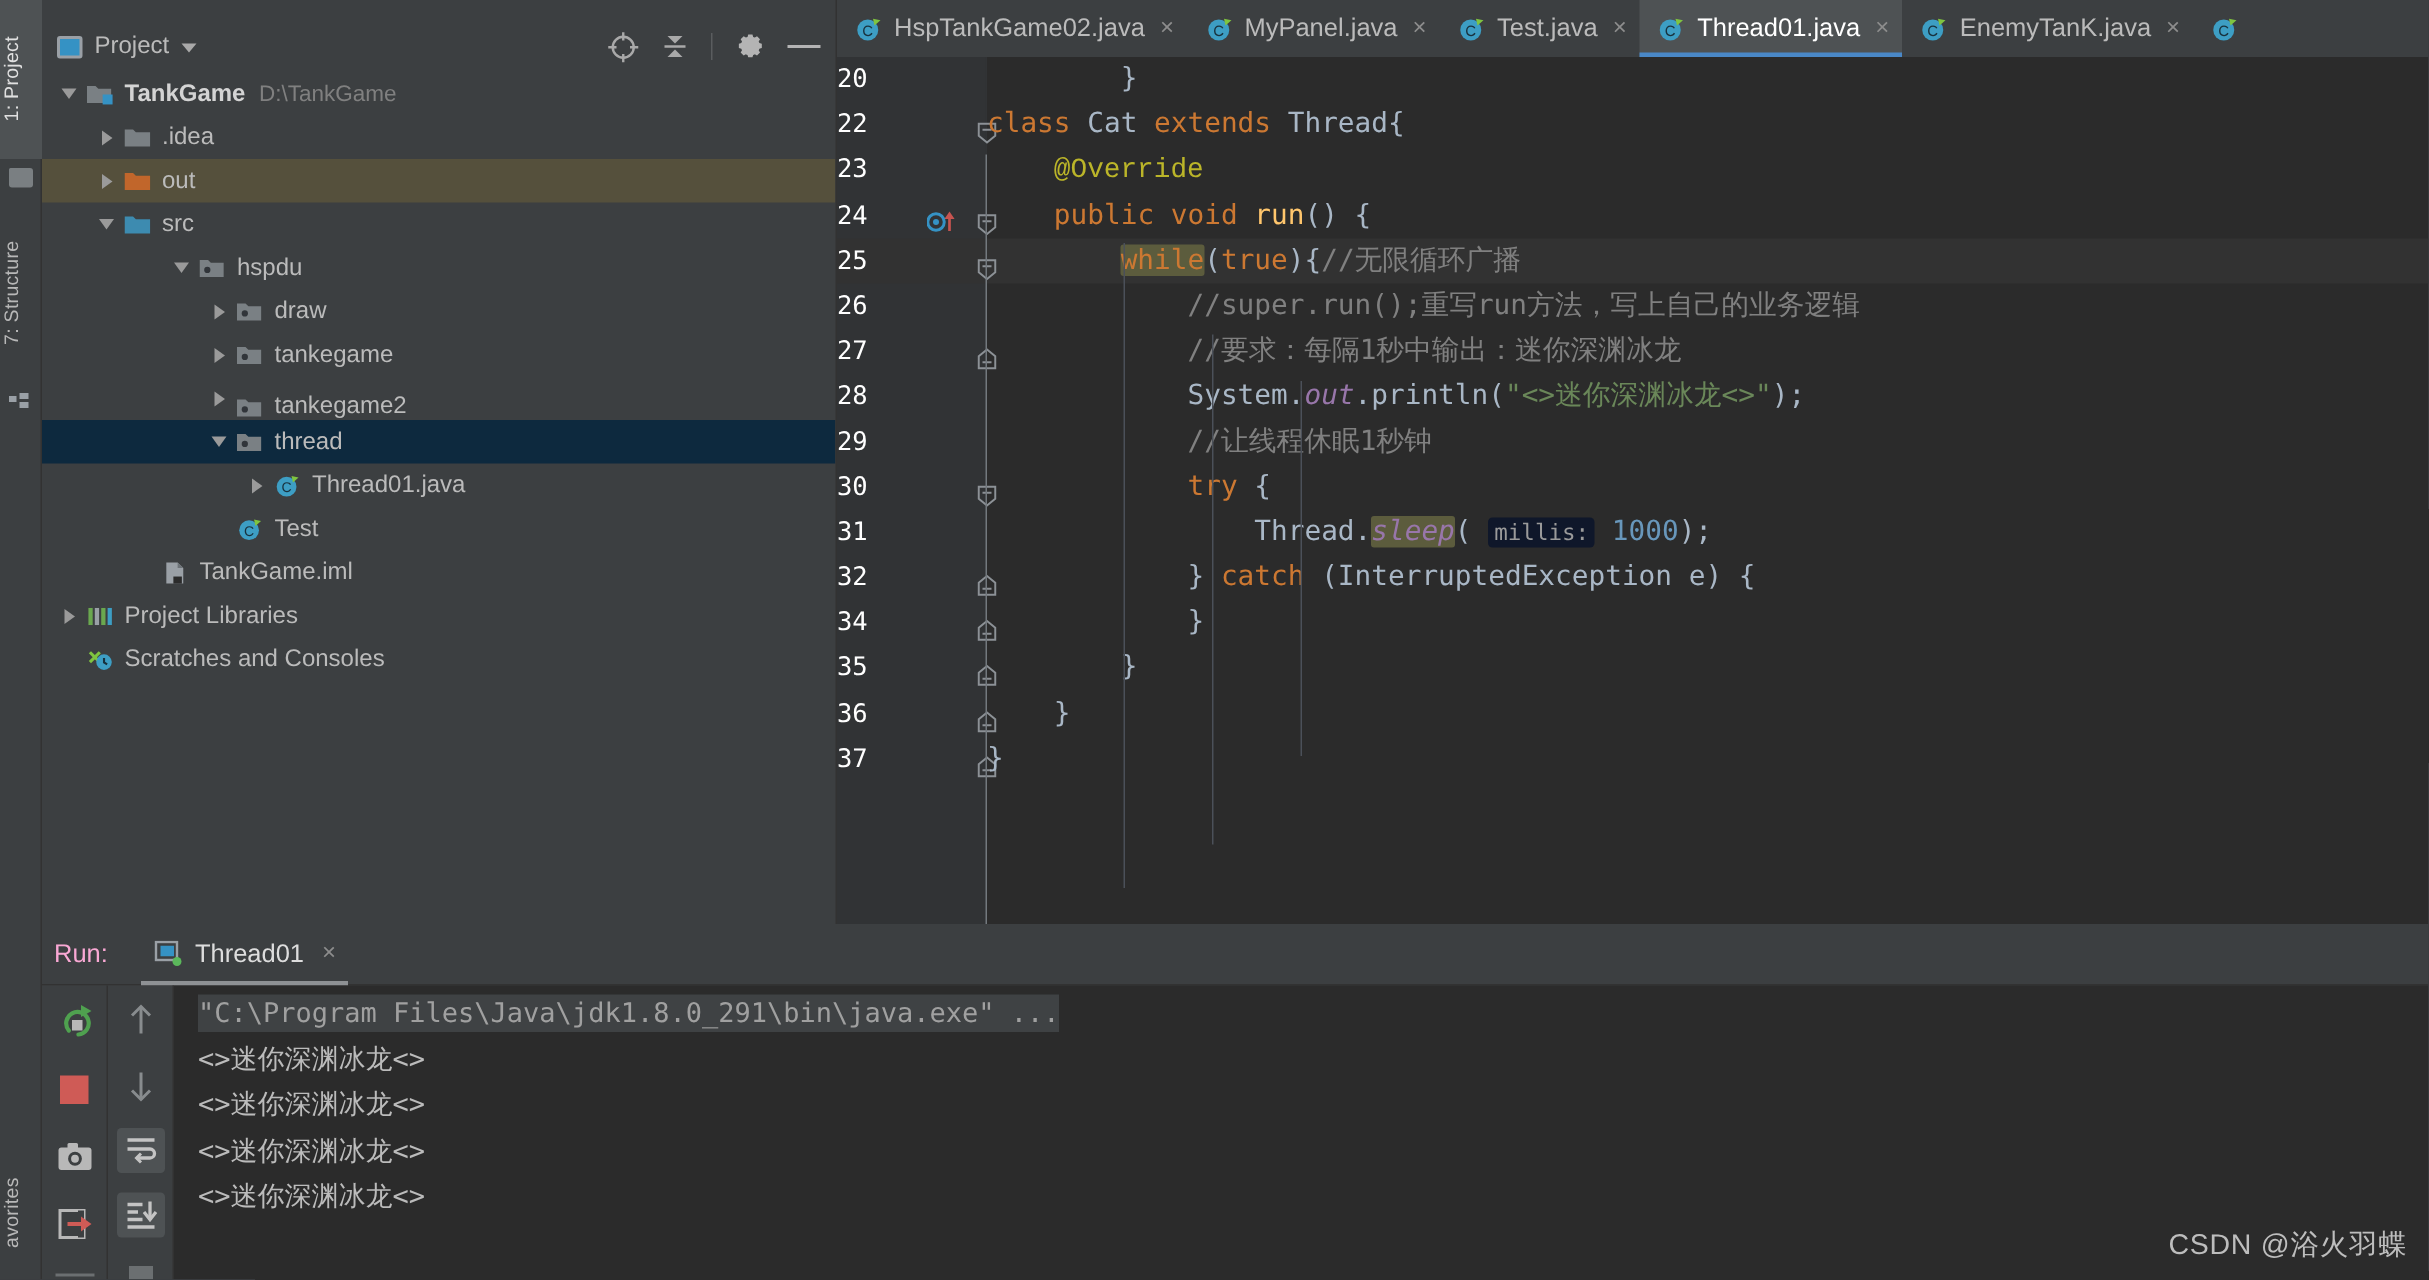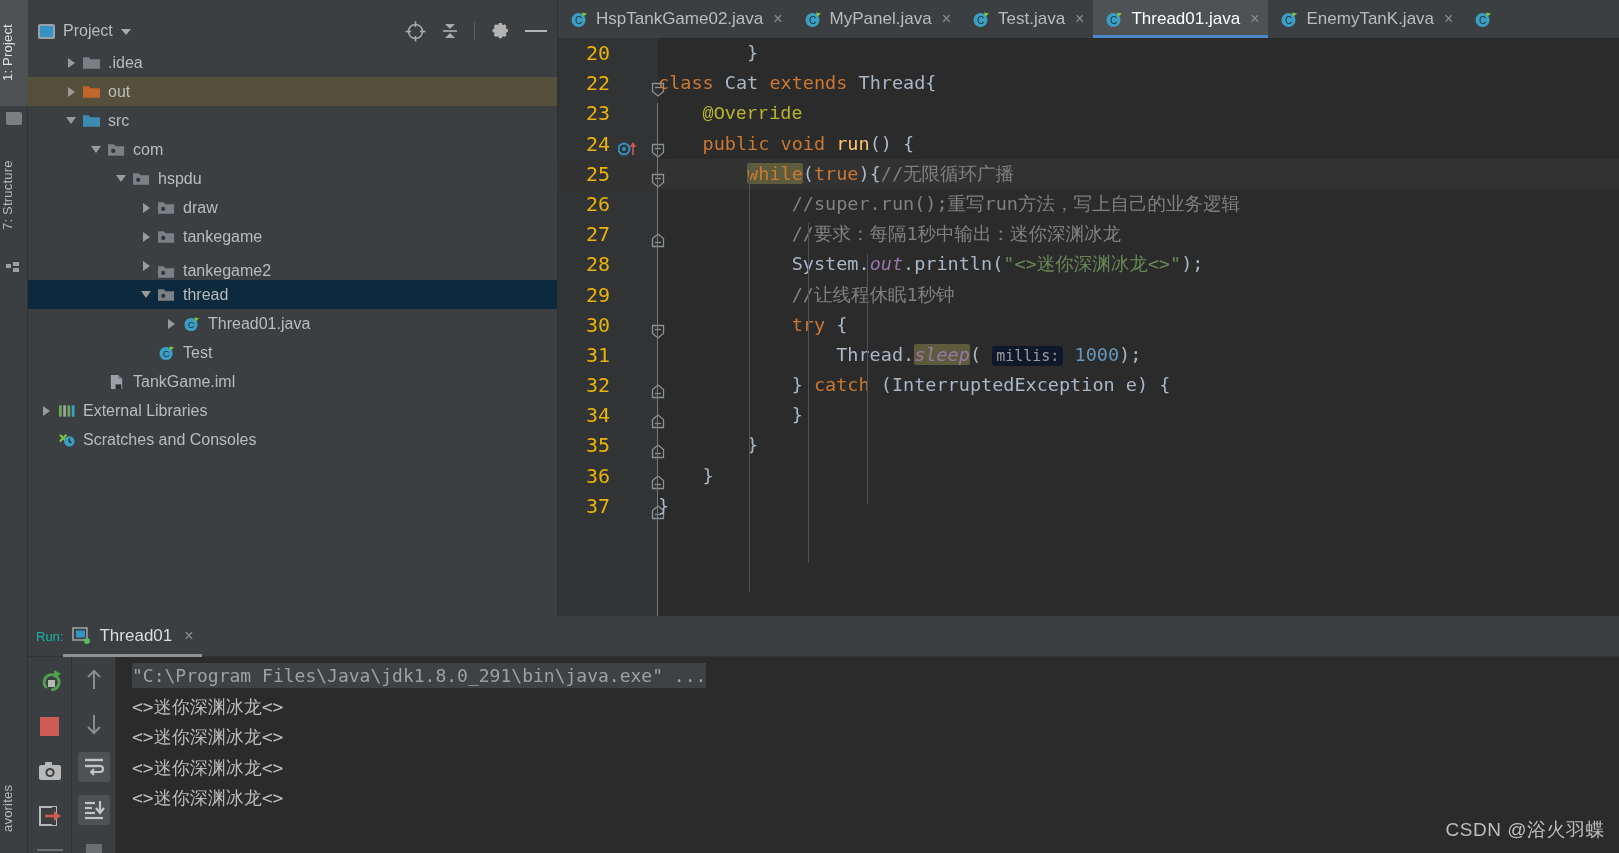--- a/index.html
+++ b/index.html
@@ -189,23 +189,23 @@
     height: 30.2px;
     line-height: 30.2px;
     white-space: pre;
     font-family: "DejaVu Sans Mono", "Liberation Mono", monospace;
     font-size: 18.5px;
   }
   .crow.current { background: #323232; }
   .crow .ln {
     position: absolute;
     left: 0; width: 52px;
-    text-align: right;
-    color: #eab308;
-    font-size: 20px;
+    text-align: left;
+    color: #ffffff;
+    font-size: 17px;
     font-family: "DejaVu Sans Mono", monospace;
   }
   .crow .code {
     position: absolute;
     left: 100px;
     color: #a9b7c6;
   }
   .crow .fold {
     position: absolute;
     width: 14px; height: 14px;
@@ -256,21 +256,21 @@
   }
   .run-header {
     position: relative;
     height: 41px;
     display: flex;
     align-items: center;
     padding-left: 8px;
     border-bottom: 1px solid #323232;
     box-sizing: border-box;
   }
-  .run-label { color: #14b8a6; font-size: 13px; }
+  .run-label { color: #f9a8d4; font-size: 17px; margin-right: 22px; }
   .run-tab {
     position: relative;
     display: flex;
     align-items: center;
     height: 41px;
     padding: 0 8px;
     color: #dddddd;
     font-size: 17px;
   }
   .run-tab::after {
@@ -395,48 +395,49 @@
         <div class="ph-sep"></div>
         <svg width="22" height="22" viewBox="0 0 24 24">
           <path fill="#b4b4b4" d="M12 8.2a3.8 3.8 0 100 7.6 3.8 3.8 0 000-7.6zm0 5.9a2.1 2.1 0 110-4.2 2.1 2.1 0 010 4.2z"></path>
           <path fill="#b4b4b4" d="M20.6 13.6l-1.8-.5a6.9 6.9 0 00-.5-1.2l1-1.6-2.2-2.2-1.6 1c-.4-.2-.8-.4-1.2-.5l-.5-1.8h-3.1l-.5 1.8c-.4.1-.8.3-1.2.5l-1.6-1-2.2 2.2 1 1.6c-.2.4-.4.8-.5 1.2l-1.8.5v3.1l1.8.5c.1.4.3.8.5 1.2l-1 1.6 2.2 2.2 1.6-1c.4.2.8.4 1.2.5l.5 1.8h3.1l.5-1.8c.4-.1.8-.3 1.2-.5l1.6 1 2.2-2.2-1-1.6c.2-.4.4-.8.5-1.2l1.8-.5z" transform="translate(0,-3.6)"></path>
         </svg>
         <div style="width:22px;height:2px;background:#b4b4b4;"></div>
       </div>
     </div>
 
     <div class="tree" id="tree-container">
+        <div class="tree-row" style="padding-left: 8px;">
+          <div class="tw open"></div>
+          <svg width="19" height="16" viewBox="0 0 19 16" class="ticon">
+            <path d="M0 2h6l2 2h9v10H0z" fill="#7a8084"></path>
+            <rect x="11" y="8" width="7" height="7" fill="#3592c4"></rect>
+          </svg>
+          <span class="tlabel bold">TankGame</span>
+          <span class="tpath">D:\TankGame</span>
+        </div>
         <div class="tree-row" style="padding-left: 33px;">
           <div class="tw closed"></div>
           <svg width="19" height="16" viewBox="0 0 19 16" class="ticon">
             <path d="M0 2h6l2 2h10v10H0z" fill="#7a8084"></path>
           </svg>
           <span class="tlabel">.idea</span>
         </div>
         <div class="tree-row sel-olive" style="padding-left: 33px;">
           <div class="tw closed"></div>
           <svg width="19" height="16" viewBox="0 0 19 16" class="ticon">
             <path d="M0 2h6l2 2h10v10H0z" fill="#c1662b"></path>
           </svg>
           <span class="tlabel">out</span>
         </div>
         <div class="tree-row" style="padding-left: 33px;">
           <div class="tw open"></div>
           <svg width="19" height="16" viewBox="0 0 19 16" class="ticon">
             <path d="M0 2h6l2 2h10v10H0z" fill="#3d8bb0"></path>
           </svg>
           <span class="tlabel">src</span>
-        </div>
-        <div class="tree-row" style="padding-left: 58px;">
-          <div class="tw open"></div>
-          <svg width="19" height="16" viewBox="0 0 19 16" class="ticon">
-            <path d="M0 2h6l2 2h9v10H0z" fill="#7a8084"></path>
-            <circle cx="5.5" cy="9" r="2.2" fill="#31353a"></circle>
-          </svg>
-          <span class="tlabel">com</span>
         </div>
         <div class="tree-row" style="padding-left: 83px;">
           <div class="tw open"></div>
           <svg width="19" height="16" viewBox="0 0 19 16" class="ticon">
             <path d="M0 2h6l2 2h9v10H0z" fill="#7a8084"></path>
             <circle cx="5.5" cy="9" r="2.2" fill="#31353a"></circle>
           </svg>
           <span class="tlabel">hspdu</span>
         </div>
         <div class="tree-row" style="padding-left: 108px;">
@@ -499,21 +500,21 @@
           <span class="tlabel">TankGame.iml</span>
         </div>
         <div class="tree-row" style="padding-left: 8px;">
           <div class="tw closed"></div>
           <svg width="19" height="16" viewBox="0 0 19 16" class="ticon">
             <rect x="1" y="2" width="3" height="12" fill="#6aa84f"></rect>
             <rect x="5.5" y="2" width="3" height="12" fill="#9aa0a6"></rect>
             <rect x="10" y="2" width="3" height="12" fill="#6aa84f"></rect>
             <rect x="14.5" y="2" width="3" height="12" fill="#3d9ec4"></rect>
           </svg>
-          <span class="tlabel">External Libraries</span>
+          <span class="tlabel">Project Libraries</span>
         </div>
         <div class="tree-row" style="padding-left: 8px;">
           <div class="tw "></div>
           <svg width="19" height="17" viewBox="0 0 19 17" class="ticon">
             <path d="M2 3 l7 7 M9 3 l-7 7" stroke="#7fc440" stroke-width="2.2" fill="none"></path>
             <circle cx="12" cy="10" r="5.5" fill="#3d9ec4"></circle>
             <path d="M12 7v3.2l2.2 1.4" stroke="#17313d" stroke-width="1.5" fill="none"></path>
           </svg>
           <span class="tlabel">Scratches and Consoles</span>
         </div>

